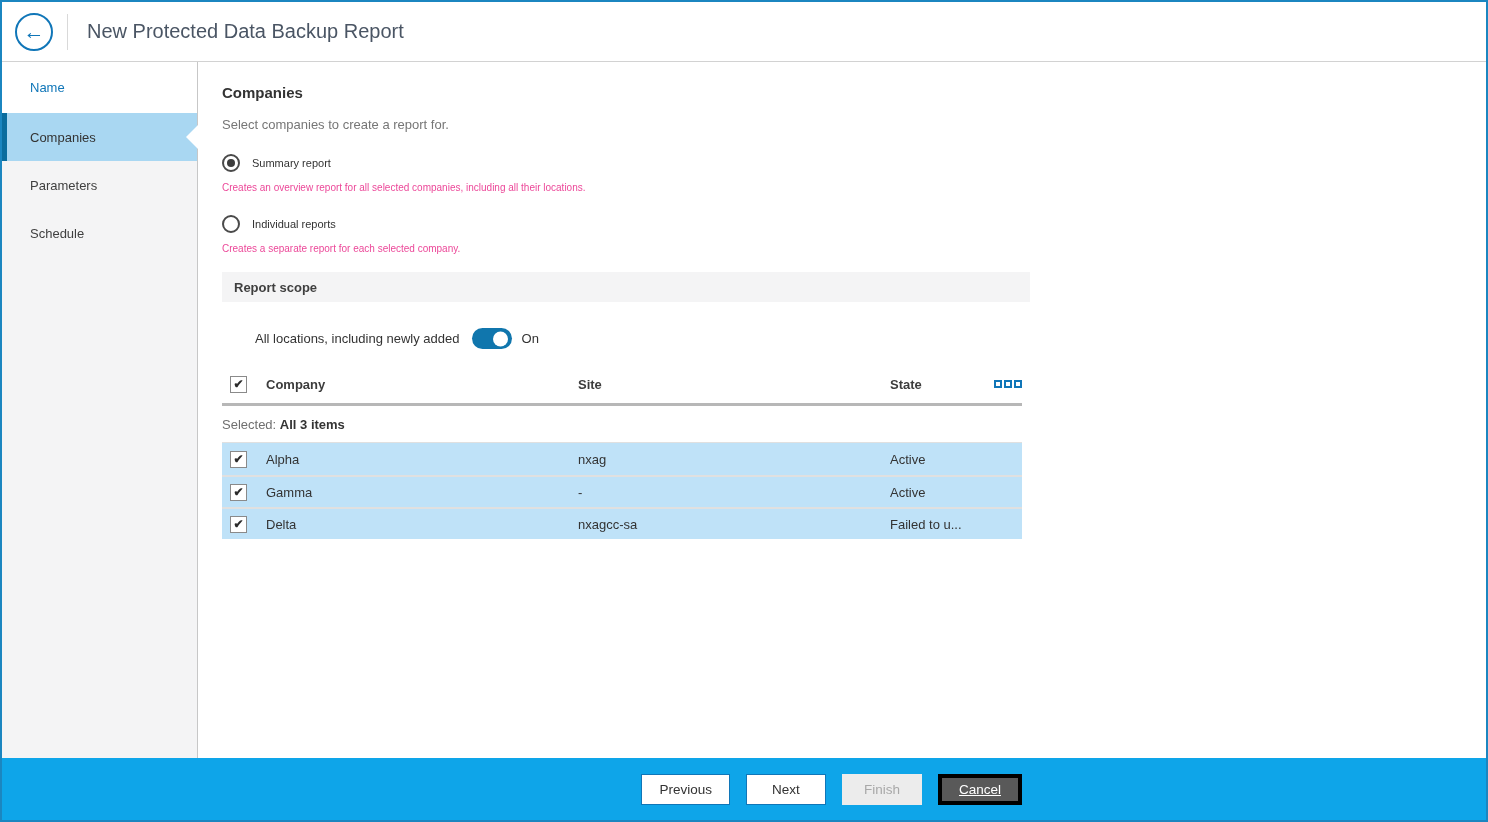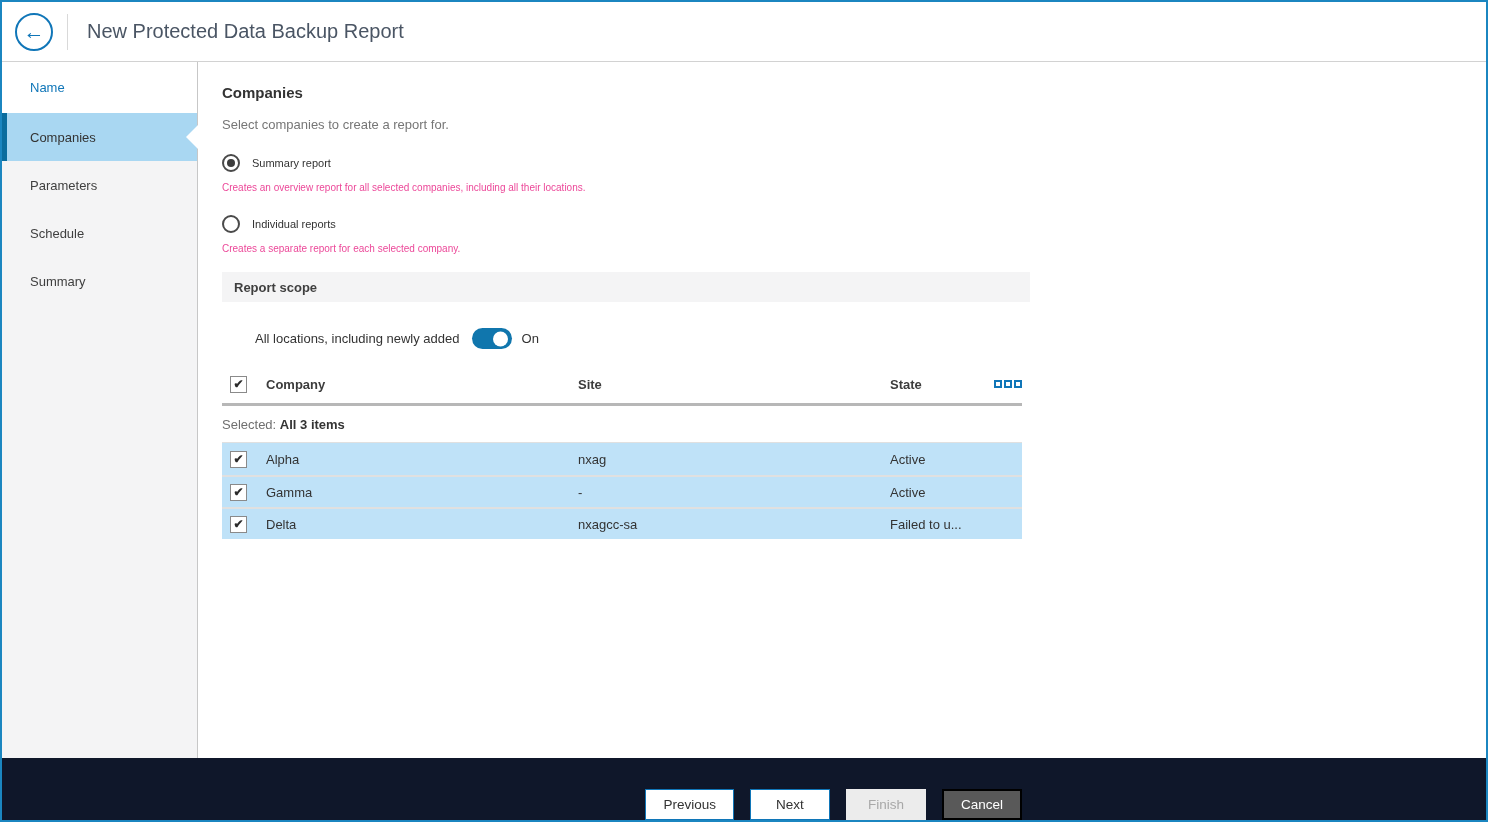--- a/index.html
+++ b/index.html
@@ -101,30 +101,30 @@
   .selected-value { font-weight:700; color:#333;margin-top:48px; }
 
   .grid-rows { border-top:1px solid #e0e0e0; }
   .grid-row {
     height:32px; display:flex; align-items:center;
     background:#bfe2f8; font-size:13px; color:#333; cursor:pointer;
   }
   .grid-row + .grid-row { border-top:2px solid #e0e0e0; }
 
   
-  .footer { height:62px; min-height:62px; background:#0f172a; display:flex; align-items:flex-end; }
+  .footer { height:62px; min-height:62px; background:#0ea5e9; display:flex; align-items:center; }
   .footer-inner { width:1020px; display:flex; justify-content:flex-end; gap:16px; }
   .btn {
     height:31px; min-width:80px; padding:0 17px;
     font-size:13.5px; font-family:inherit;
     display:flex; align-items:center; justify-content:center; cursor:pointer;
   }
   .btn-outline { background:#fff; border:1px solid #1076b8; color:#333; }
   .btn-disabled { background:#ececec; border:1px solid #ececec; color:#a8a8a8; cursor:default; }
-  .btn-dark { background:#595959; border:2px solid #000000; color:#fff; }
+  .btn-dark { background:#595959; border:4px solid #000000; color:#fff;text-decoration:underline; }
 </style>
 </head>
 <body>
 
 <div class="header">
   <div class="back-btn">
     <span>←</span>
   </div>
   <div class="header-divider"></div>
   <div class="header-title">New Protected Data Backup Report</div>
@@ -137,23 +137,20 @@
       <span>Name</span>
     </div>
     <div class="side-item active">
       <span>Companies</span>
     </div>
     <div class="side-item">
       <span>Parameters</span>
     </div>
     <div class="side-item">
       <span>Schedule</span>
-    </div>
-    <div class="side-item">
-      <span>Summary</span>
     </div>
   </div>
 
   <div class="content">
     <div class="page-heading">Companies</div>
     <div class="page-sub">Select companies to create a report for.</div>
 
 
     <div class="radio-option">
       <span class="radio checked"></span>

